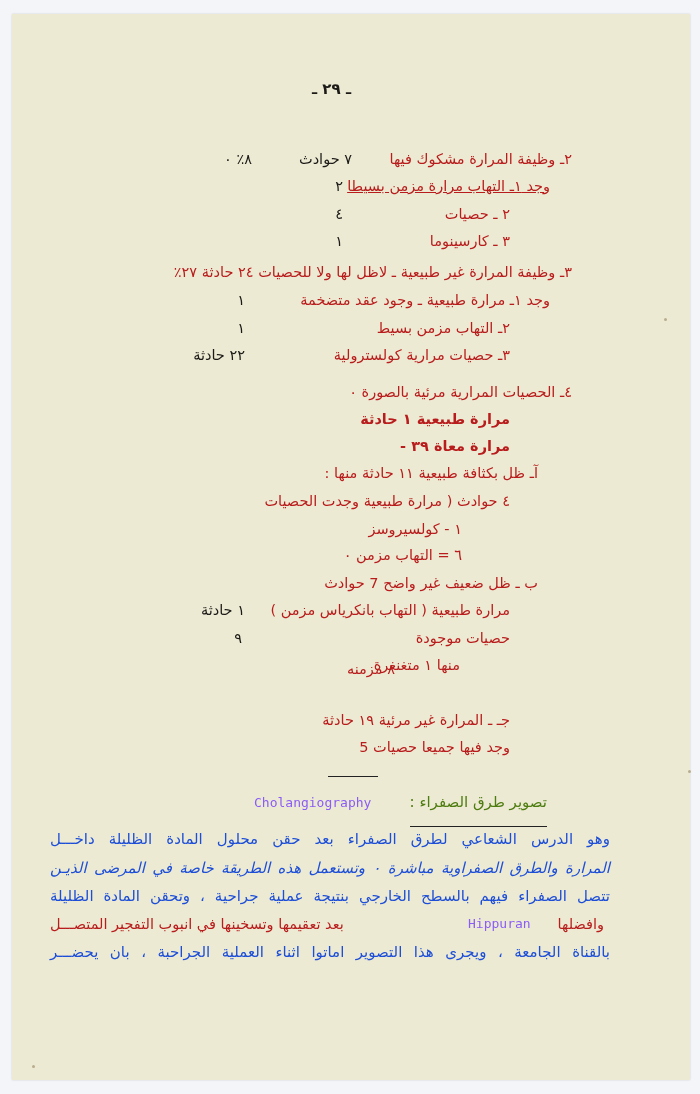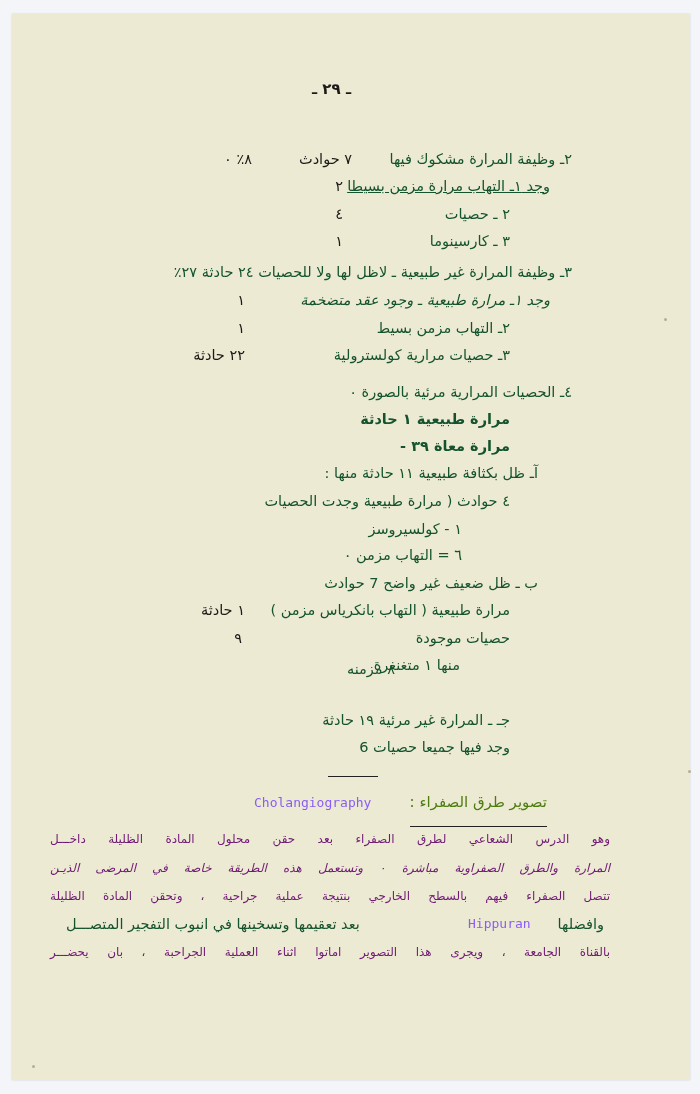--- a/index.html
+++ b/index.html
@@ -16,23 +16,22 @@
     width: 678px; height: 1066px;
     background: #ecead3;
     box-shadow: 0 0 2px rgba(0,0,0,0.15);
   }
   .line {
     position: absolute;
     direction: rtl;
     white-space: nowrap;
     font-family: "DejaVu Sans", sans-serif;
     font-size: 14.5px;
-    color: #14532d;
+    color: #b91c1c;
     line-height: 18px;
-    margin-left: 16px;
   }
   .page-number {
     position: absolute; left: 312px; top: 80px;
     font-size: 15px; font-weight: bold; color: #1c1a17;
     direction: rtl; letter-spacing: 2px;
   }
   .val { position: absolute; direction: rtl; white-space: nowrap; font-size: 14.5px; color: #1c1a17; line-height: 18px; }
   .bold { font-weight: bold; }
   .divider {
     position: absolute; left: 328px; top: 776px;
@@ -43,21 +42,21 @@
     font-family: "DejaVu Sans Mono", monospace;
     font-size: 13px; color: #8b5cf6;
   }
   .heading-ar {
     position: absolute; right: 153px; top: 793px;
     direction: rtl; font-size: 15px; color: #4d7c0f;
     border-bottom: 1.5px solid #222; padding-bottom: 15px;
   }
   .para {
     position: absolute; left: 50px; width: 560px;
-    direction: rtl; font-size: 12px; color: #701a75;
+    direction: rtl; font-size: 15px; color: #1d4ed8;
     white-space: nowrap; line-height: 18px;
     text-align: justify; text-align-last: justify;
   }
   .speck { position: absolute; width: 3px; height: 3px; border-radius: 50%; background: #b9ad8f; }
 </style>
 </head>
 <body>
 
 <div class="paper"></div>
 
@@ -71,21 +70,21 @@
 <div class="val" style="right:357px; top:177px;">٢</div>
 
 <div class="line" style="right:190px; top:205px;">٢ ـ حصيات</div>
 <div class="val" style="right:357px; top:205px;">٤</div>
 
 <div class="line" style="right:190px; top:232px;">٣ ـ كارسينوما</div>
 <div class="val" style="right:357px; top:232px;">١</div>
 
 <div class="line" style="right:128px; top:263px;">٣ـ وظيفة المرارة غير طبيعية ـ لاظل لها ولا للحصيات ٢٤ حادثة ٢٧٪</div>
 
-<div class="line" style="right:150px; top:291px;font-style:italic;">وجد  ١ـ مرارة طبيعية ـ وجود عقد متضخمة</div>
+<div class="line" style="right:150px; top:291px;">وجد  ١ـ مرارة طبيعية ـ وجود عقد متضخمة</div>
 <div class="val" style="right:455px; top:291px;">١</div>
 
 <div class="line" style="right:190px; top:319px;">٢ـ التهاب مزمن بسيط</div>
 <div class="val" style="right:455px; top:319px;">١</div>
 
 <div class="line" style="right:190px; top:346px;">٣ـ حصيات مرارية كولسترولية</div>
 <div class="val" style="right:455px; top:346px;">٢٢ حادثة</div>
 
 <div class="line" style="right:128px; top:383px;">٤ـ الحصيات المرارية مرئية بالصورة ٠</div>
 <div class="line bold" style="right:190px; top:410px;">مرارة طبيعية     ١ حادثة</div>
@@ -98,21 +97,21 @@
 
 <div class="line" style="right:162px; top:574px;">ب ـ ظل ضعيف غير واضح    7 حوادث</div>
 <div class="line" style="right:190px; top:601px;">مرارة طبيعية ( التهاب بانكرياس مزمن )</div>
 <div class="val" style="right:455px; top:601px;">١ حادثة</div>
 <div class="line" style="right:190px; top:629px;">حصيات موجودة</div>
 <div class="val" style="right:458px; top:629px;">٩</div>
 <div class="line" style="right:240px; top:656px;">منها   ١ متغنغرة</div>
 <div class="line" style="right:305px; top:660px;">٨  مزمنه</div>
 
 <div class="line" style="right:190px; top:711px;">جـ ـ المرارة غير مرئية  ١٩ حادثة</div>
-<div class="line" style="right:190px; top:738px;">وجد فيها جميعا حصيات 6</div>
+<div class="line" style="right:190px; top:738px;">وجد فيها جميعا حصيات 5</div>
 
 <div class="divider"></div>
 
 <div class="mono">Cholangiography</div>
 <div class="heading-ar">تصوير طرق الصفراء :</div>
 
 <div class="para" style="top:830px;">وهو الدرس الشعاعي لطرق الصفراء بعد  حقن محلول المادة الظليلة داخـــل</div>
 <div class="para" style="top:859px;font-style:italic;">المرارة والطرق الصفراوية مباشرة ٠  وتستعمل هذه الطريقة خاصة في المرضى الذيـن</div>
 <div class="para" style="top:887px;">تتصل الصفراء فيهم بالسطح  الخارجي بنتيجة عملية جراحية ، وتحقن المادة الظليلة</div>
 <div class="line" style="right:96px; top:915px;">وافضلها</div>

